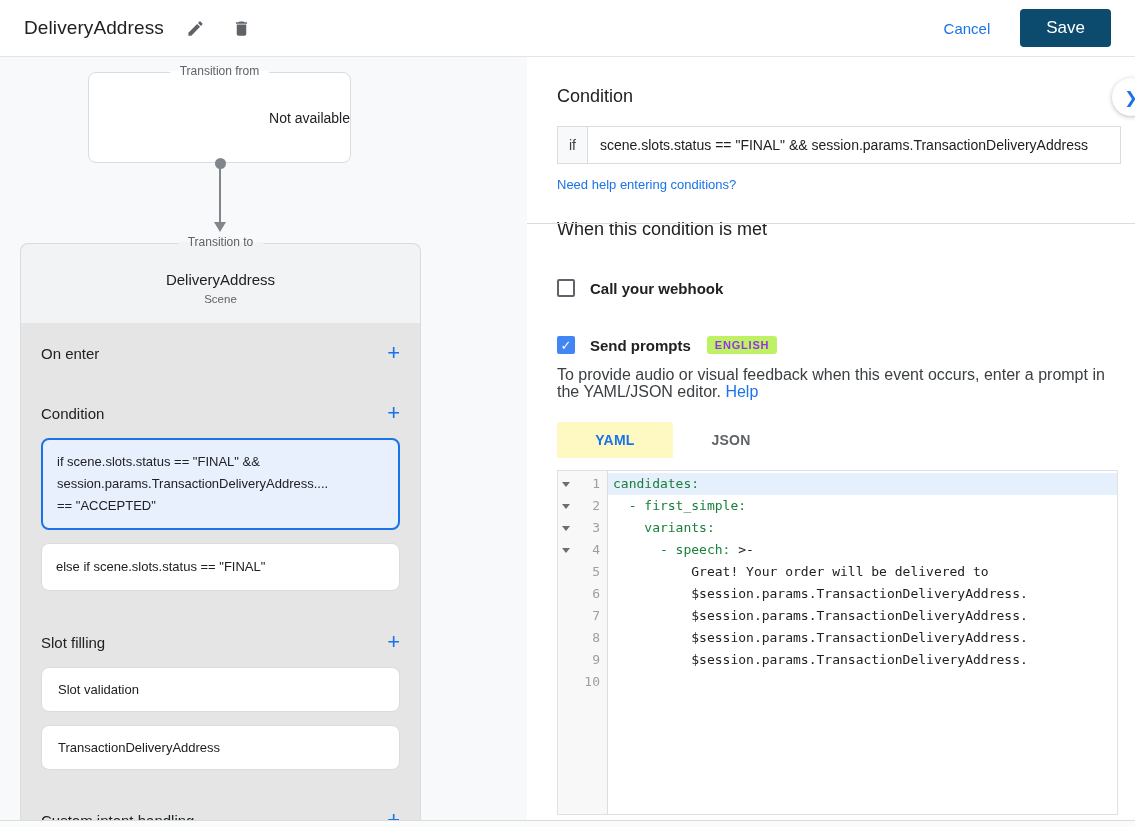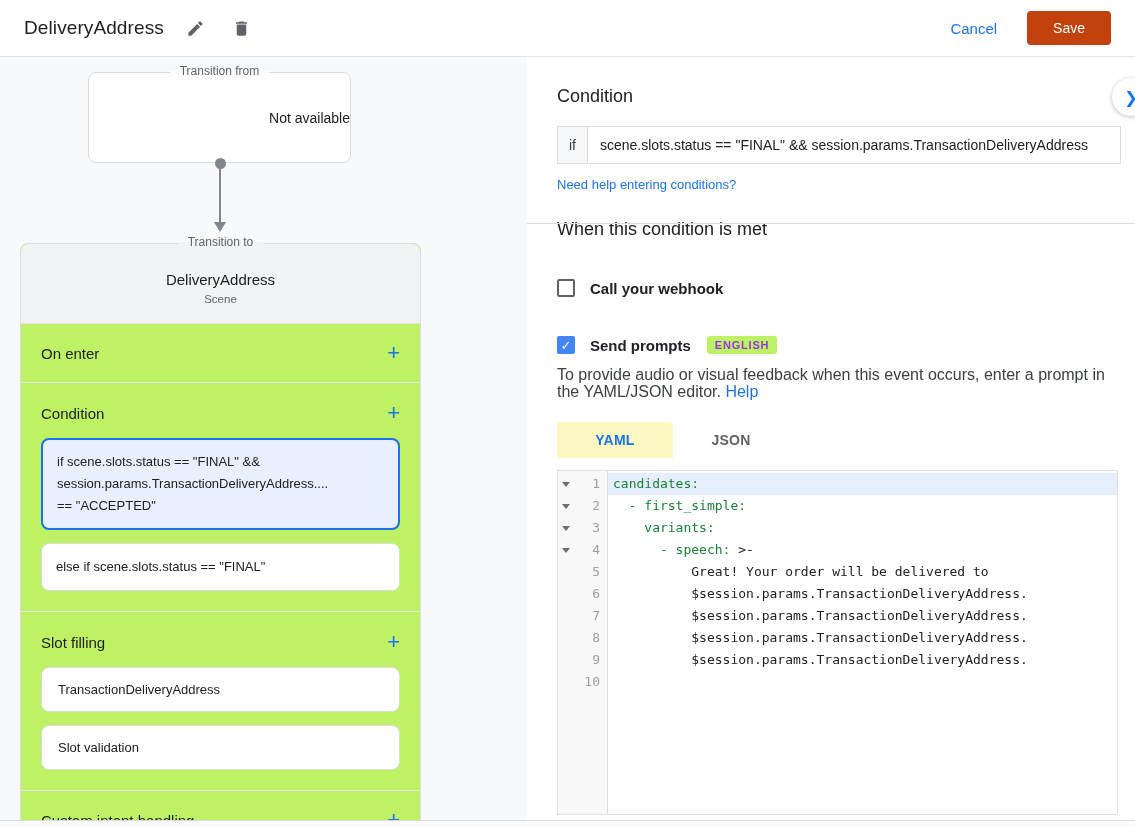--- a/index.html
+++ b/index.html
@@ -12,21 +12,21 @@
             border-bottom:1px solid #e3e5e8; display:flex; align-items:center;
             justify-content:space-between; padding:0 24px; z-index:30; }
   .topbar-left { display:flex; align-items:center; gap:18px; }
   .page-title { font-size:19px; color:#202124; letter-spacing:.1px; }
   .icon-btn { background:none; border:none; cursor:pointer; display:flex; align-items:center;
               justify-content:center; width:28px; height:28px; }
   .icon-btn svg { fill:#5f6368; }
   .topbar-right { display:flex; align-items:center; gap:30px; }
   .cancel-btn { background:none; border:none; color:#1a73e8; font-size:15px; font-weight:500;
                 cursor:pointer; font-family:inherit; }
-  .save-btn { background:#c2410c; border:none; color:#fff; font-size:14px; font-weight:500;
+  .save-btn { background:#0c4a6e; border:none; color:#fff; font-size:17px; font-weight:500;
               border-radius:4px; padding:9px 26px; cursor:pointer; font-family:inherit; }
 
   
   .left-panel { position:absolute; top:57px; left:0; width:527px; bottom:0; background:#f8f9fa; }
 
   .legend { position:absolute; top:-9px; left:50%; transform:translateX(-50%);
             font-size:12px; color:#5f6368; padding:0 10px; white-space:nowrap; }
   .from-box { position:absolute; left:88px; top:15px; width:263px; height:91px;
               background:#fff; border:1px solid #dadce0; border-radius:8px;
               display:flex; align-items:center; justify-content:flex-end; }
@@ -35,21 +35,21 @@
 
   .connector { position:absolute; left:214px; top:101px; width:12px; height:74px; }
   .connector .dot { position:absolute; top:0; left:0.5px; width:11px; height:11px;
                     border-radius:50%; background:#80868b; }
   .connector .line { position:absolute; top:10px; left:5px; width:2px; height:54px; background:#80868b; }
   .connector .head { position:absolute; top:64px; left:0; width:0; height:0;
                      border-left:6px solid transparent; border-right:6px solid transparent;
                      border-top:10px solid #80868b; }
 
   .to-card { position:absolute; left:20px; top:186px; width:401px; height:580px;
-             background:#bef264; border:1px solid #dadce0; border-radius:8px 8px 0 0; border-bottom:none; }
+             background:#e5e5e5; border:1px solid #dadce0; border-radius:8px 8px 0 0; border-bottom:none; }
   .to-card .legend { background:linear-gradient(#f8f9fa 50%, #f1f3f4 50%); }
   .to-header { height:80px; background:#f1f3f4; border-radius:8px 8px 0 0;
                border-bottom:1px solid #e3e5e8; display:flex; flex-direction:column;
                align-items:center; justify-content:center; gap:5px; padding-top:8px; }
   .to-title { font-size:15px; color:#202124; }
   .to-subtitle { font-size:11.5px; color:#5f6368; }
 
   .card-row { display:flex; align-items:center; justify-content:space-between;
               padding:0 20px; }
   .row-simple { height:58px; }
@@ -196,22 +196,22 @@
         <div class="cond-box">else if scene.slots.status == "FINAL"</div>
       </div>
 
       <div class="card-divider"></div>
 
       <div class="card-section">
         <div class="head">
           <span class="section-label">Slot filling</span>
           <button class="plus">+</button>
         </div>
+        <div class="slot-box">Slot validation</div>
         <div class="slot-box">TransactionDeliveryAddress</div>
-        <div class="slot-box">Slot validation</div>
       </div>
 
       <div class="card-divider"></div>
 
       <div class="card-row row-simple">
         <span class="section-label">Custom intent handling</span>
         <button class="plus">+</button>
       </div>
     </div>
   </div>

